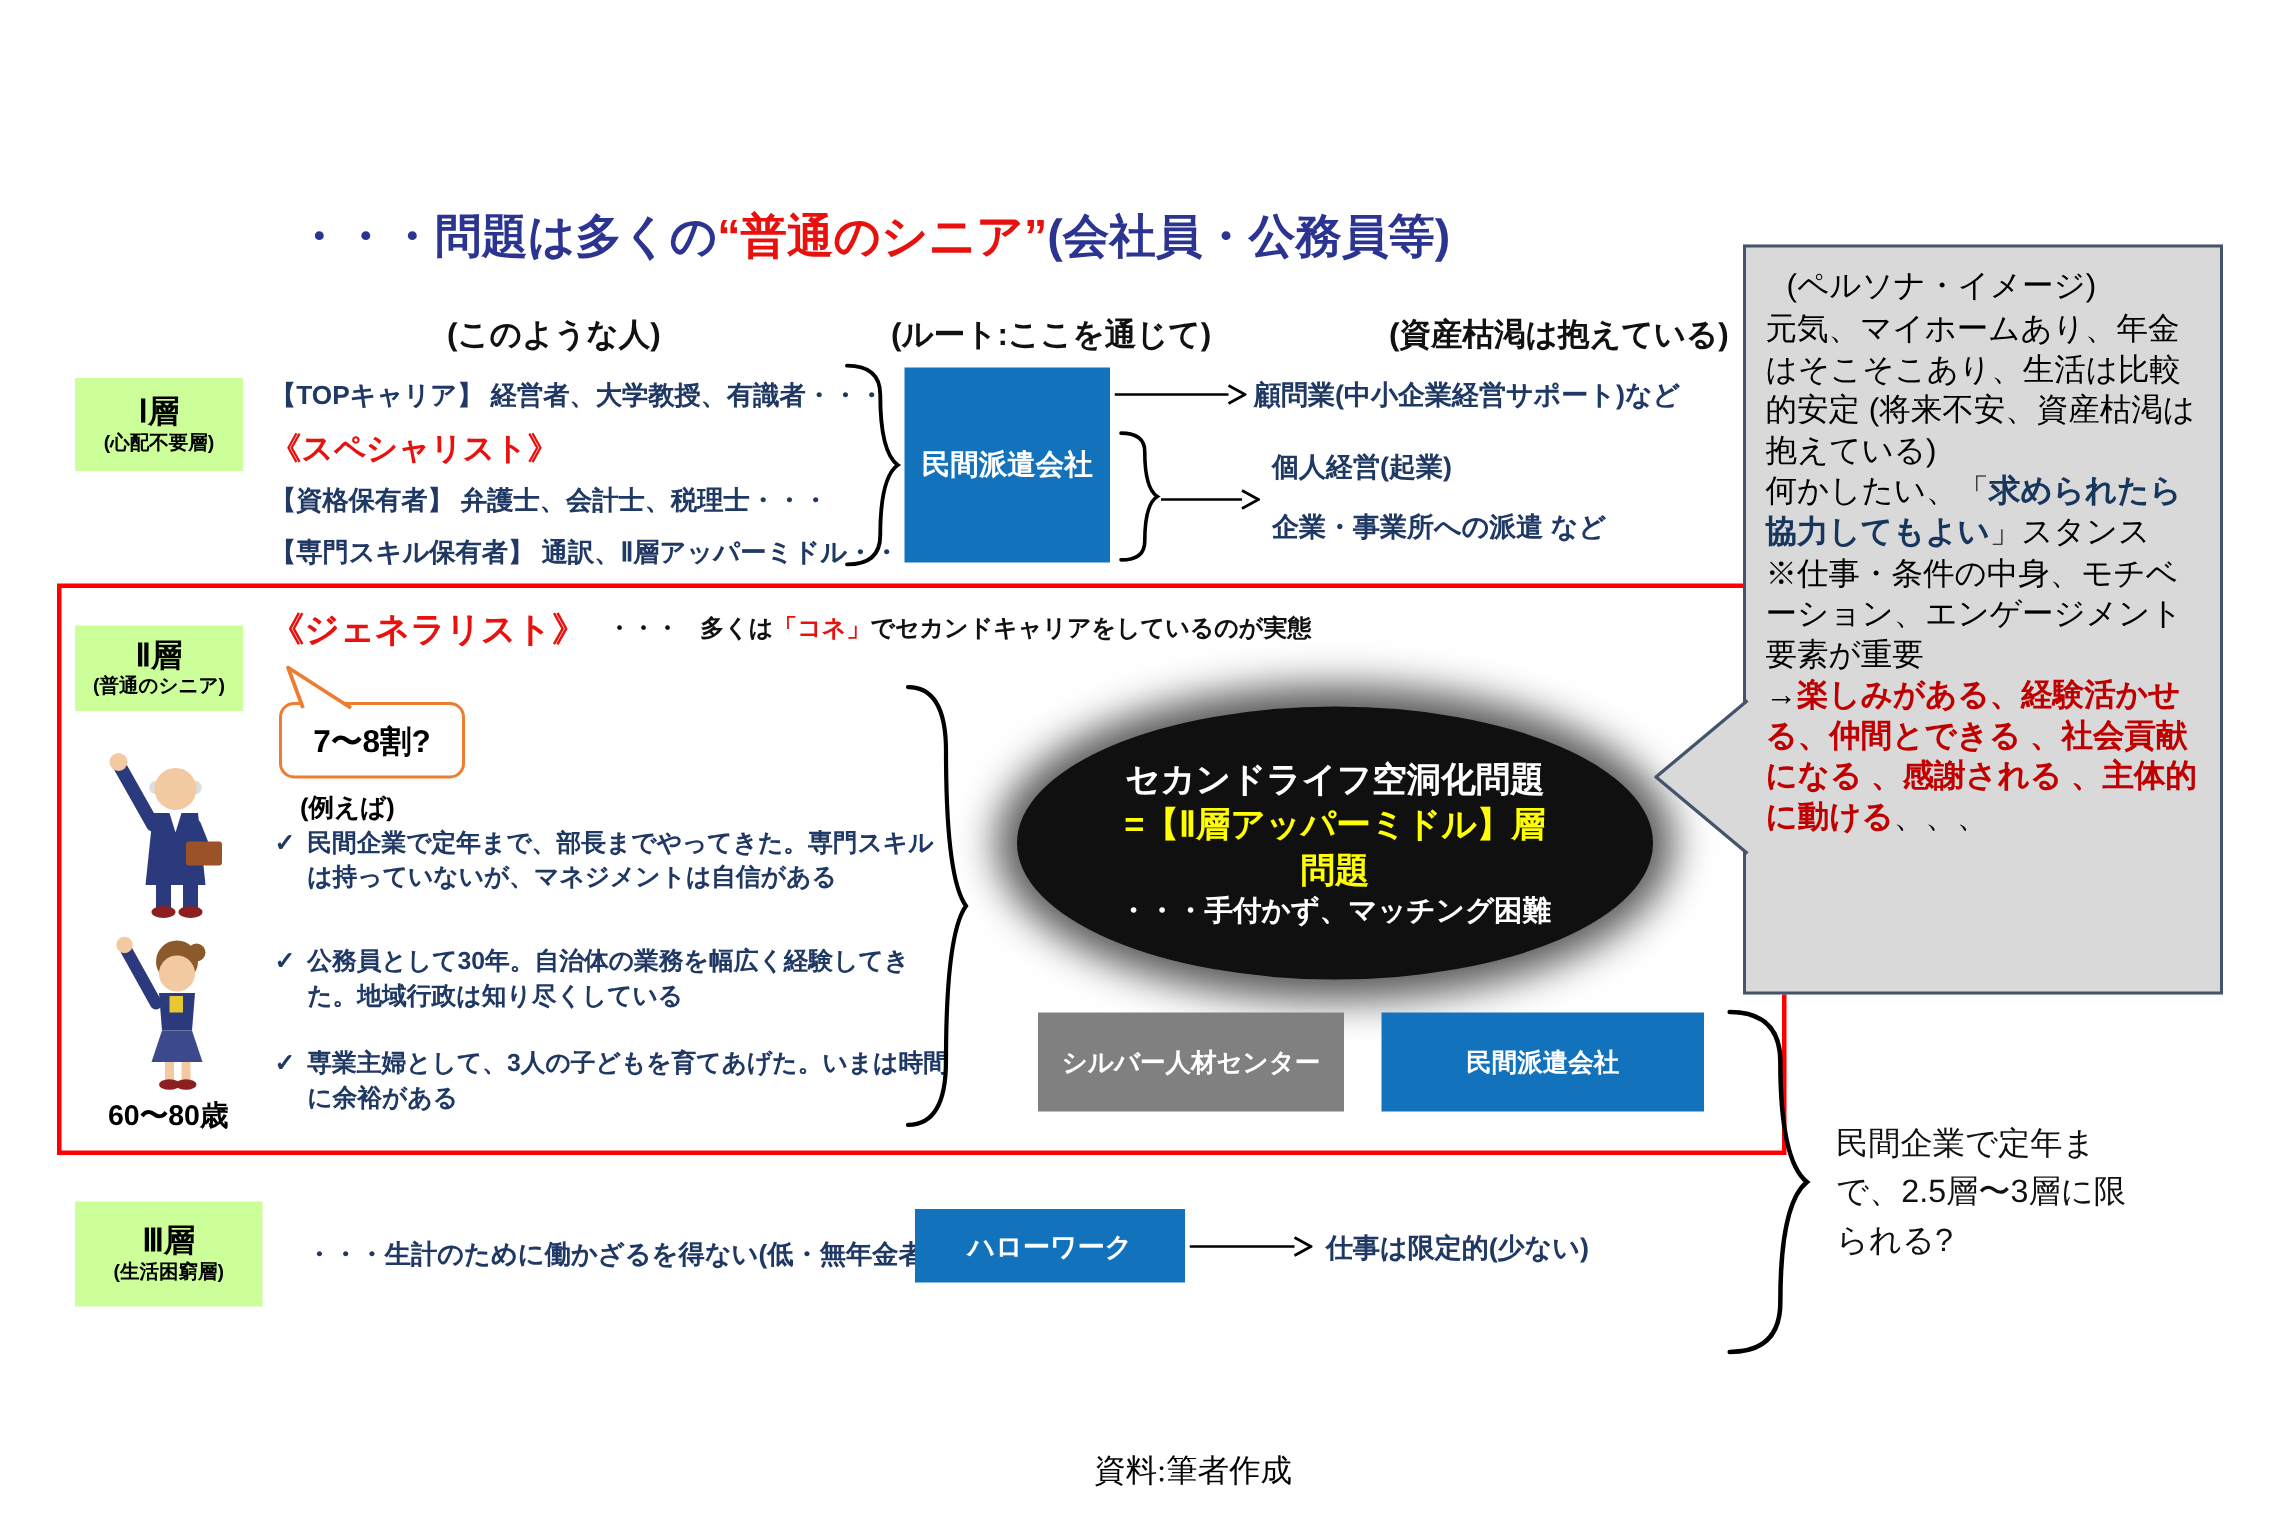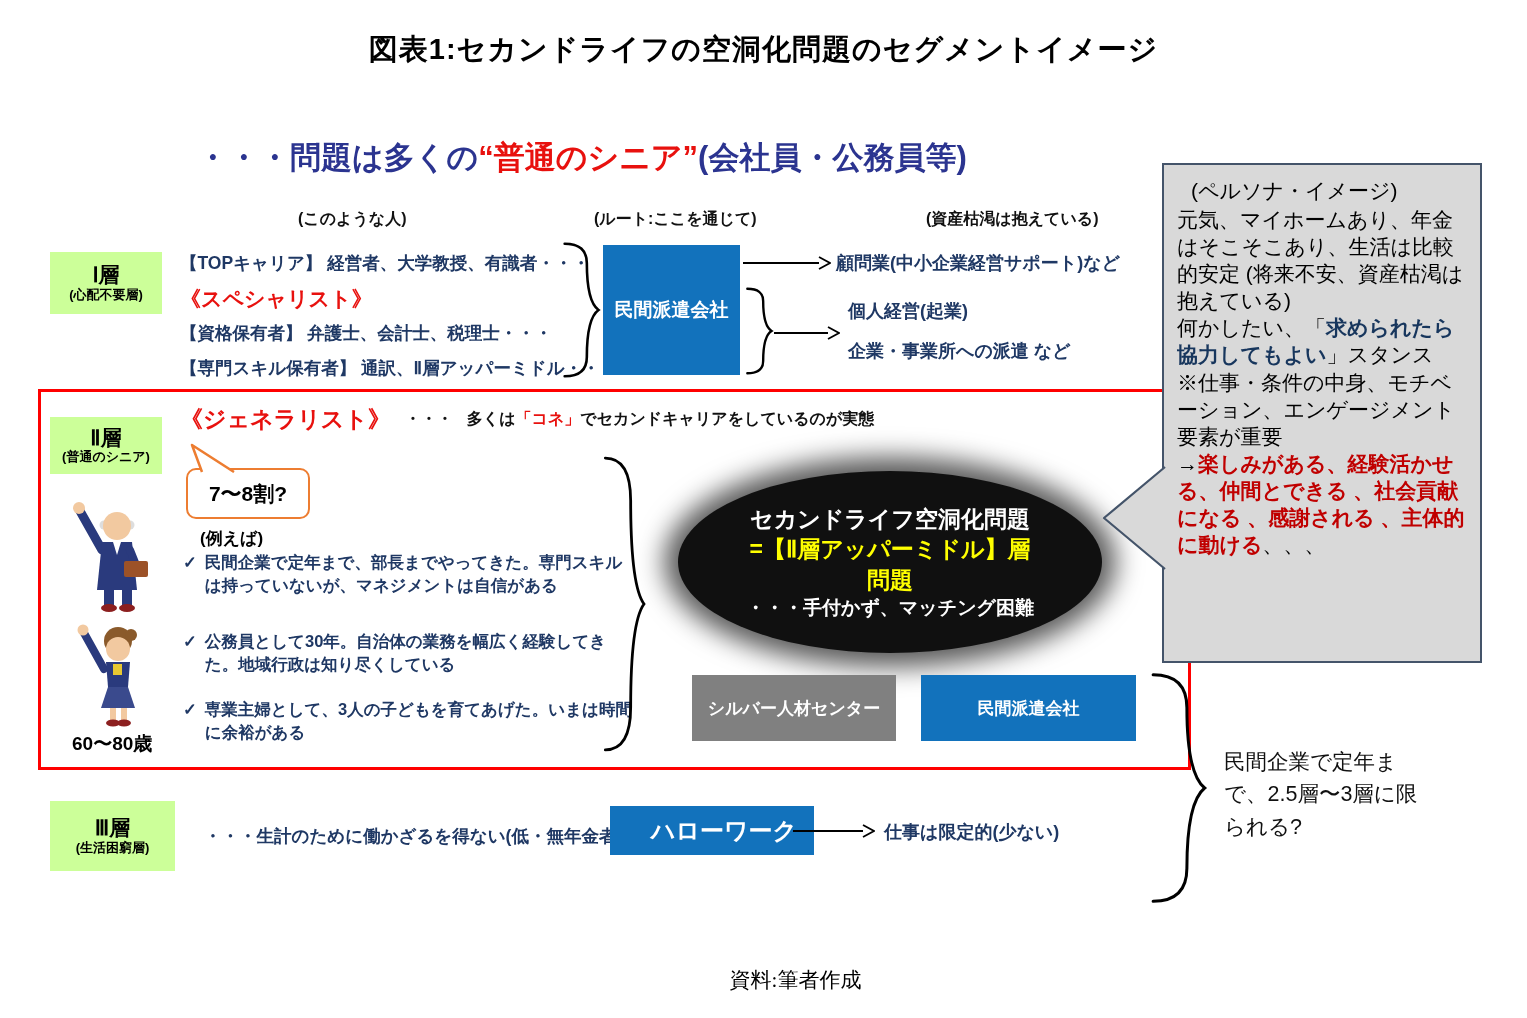--- a/index.html
+++ b/index.html
@@ -3,21 +3,21 @@
 <meta charset="utf-8">
 <style>
   html,body{margin:0;padding:0;background:#fff;}
   .canvas{position:relative;width:1527px;height:1018px;background:#fff;overflow:hidden;
           font-family:"Liberation Sans",sans-serif;color:#000;}
   .abs{position:absolute;}
 
   .figure-title{left:0;top:30px;width:100%;text-align:center;font-size:29px;font-weight:bold;letter-spacing:1px;}
   .headline{left:197px;top:137px;font-size:31px;font-weight:bold;color:#2b3490;white-space:nowrap;}
   .headline .em{color:#e8110e;}
-  .col-label{top:209px;font-size:16px;font-weight:bold;color:#111;white-space:nowrap;}
+  .col-label{top:209px;font-size:21px;font-weight:bold;color:#111;white-space:nowrap;}
 
   .tier-badge{background:#ccff99;text-align:center;display:flex;flex-direction:column;justify-content:center;line-height:1.15;}
   .tier-label{font-size:21px;font-weight:bold;}
   .tier-sub{font-size:13px;font-weight:bold;}
 
   .t1line{left:180px;font-size:17.5px;font-weight:bold;color:#1f3864;white-space:nowrap;}
   .specialist{font-size:21px;color:#e8110e;}
 
   .bluebox{background:#1272bc;color:#fff;font-weight:bold;display:flex;align-items:center;justify-content:center;text-align:center;}
   .graybox{background:#808080;color:#fff;font-weight:bold;display:flex;align-items:center;justify-content:center;text-align:center;}
@@ -63,21 +63,20 @@
 
   .source{left:0;top:966px;width:100%;text-align:center;font-family:"Liberation Serif",serif;font-size:21px;margin-left:32px;}
 
   svg{display:block;}
 </style>
 </head>
 <body>
 
 <div class="canvas">
 
-  <div class="abs figure-title">図表1:セカンドライフの空洞化問題のセグメントイメージ</div>
 
   <div class="abs headline">
     <span>・・・問題は多くの</span><span class="em">“普通のシニア”</span><span>(会社員・公務員等)</span>
   </div>
 
   <div class="abs col-label" style="left:298px;">(このような人)</div>
   <div class="abs col-label" style="left:594px;">(ルート:ここを通じて)</div>
   <div class="abs col-label" style="left:926px;">(資産枯渇は抱えている)</div>
 
   <div class="abs tier-badge" style="left:50px;top:252px;width:112px;height:62px;">
@@ -208,21 +207,21 @@
   <svg class="abs" style="left:1146px;top:670px;z-index:2;" width="64" height="236" viewBox="0 0 36 100" preserveAspectRatio="none">
     <path d="M4 2 Q23 2 23 16 Q23 44 33 50 Q23 56 23 84 Q23 98 4 98" fill="none" stroke="#000" stroke-width="3" vector-effect="non-scaling-stroke" stroke-linecap="round"></path>
   </svg>
   <div class="abs note">民間企業で定年まで、2.5層〜3層に限られる?</div>
 
   <div class="abs tier-badge" style="left:50px;top:801px;width:125px;height:70px;">
     <div class="tier-label">Ⅲ層</div>
     <div class="tier-sub">(生活困窮層)</div>
   </div>
   <div class="abs t3desc">・・・生計のために働かざるを得ない(低・無年金者)</div>
-  <div class="abs bluebox" style="left:610px;top:806px;width:180px;height:49px;font-size:24px;padding-left:24px;">ハローワーク</div>
+  <div class="abs bluebox" style="left:610px;top:806px;width:180px;height:49px;font-size:18px;">ハローワーク</div>
   <svg class="abs" style="left:793px;top:824px;" width="82" height="14">
     <line x1="0" y1="7" x2="70" y2="7" stroke="#000" stroke-width="1.8"></line>
     <path d="M70 1 L81 7 L70 13" fill="none" stroke="#000" stroke-width="1.8"></path>
   </svg>
   <div class="abs outcome" style="left:884px;top:820px;">仕事は限定的(少ない)</div>
 
   <div class="abs source">資料:筆者作成</div>
 
 </div>
 

